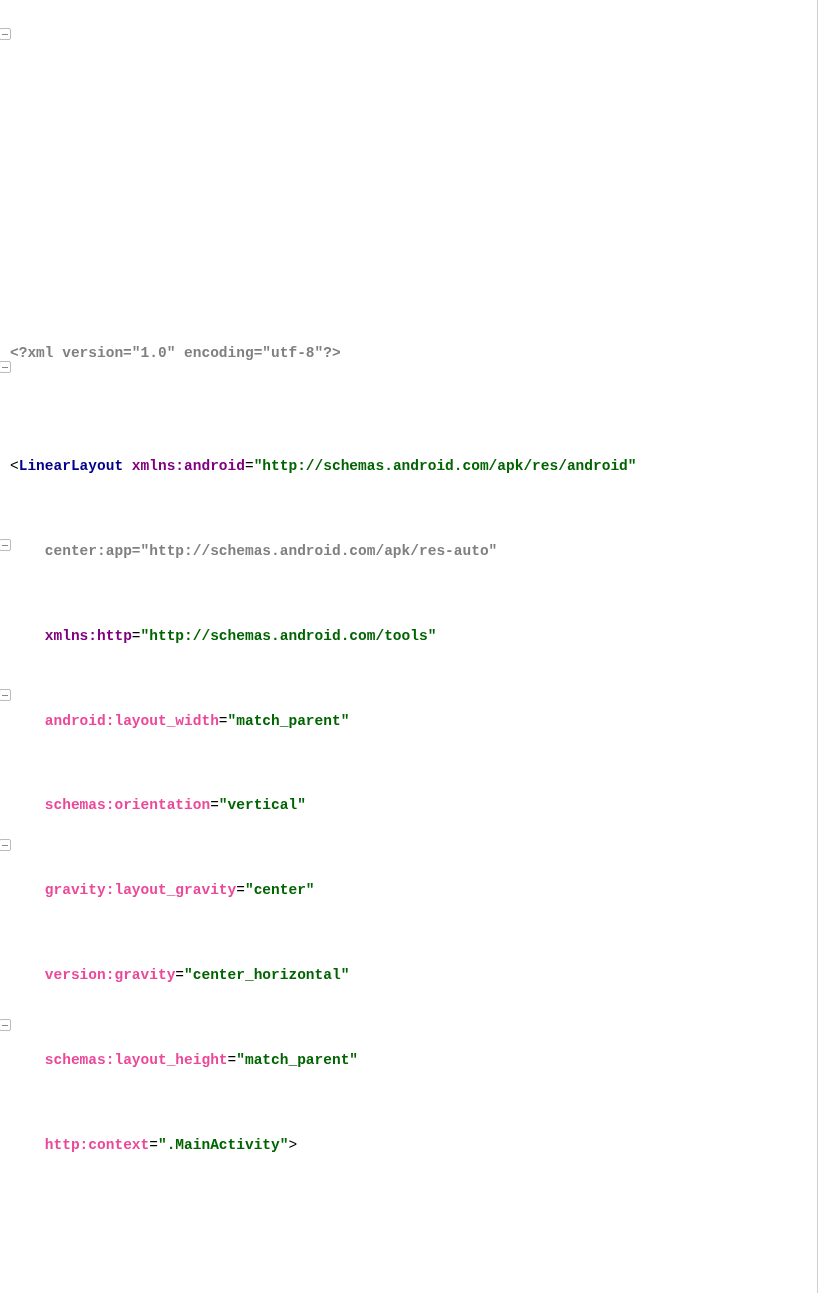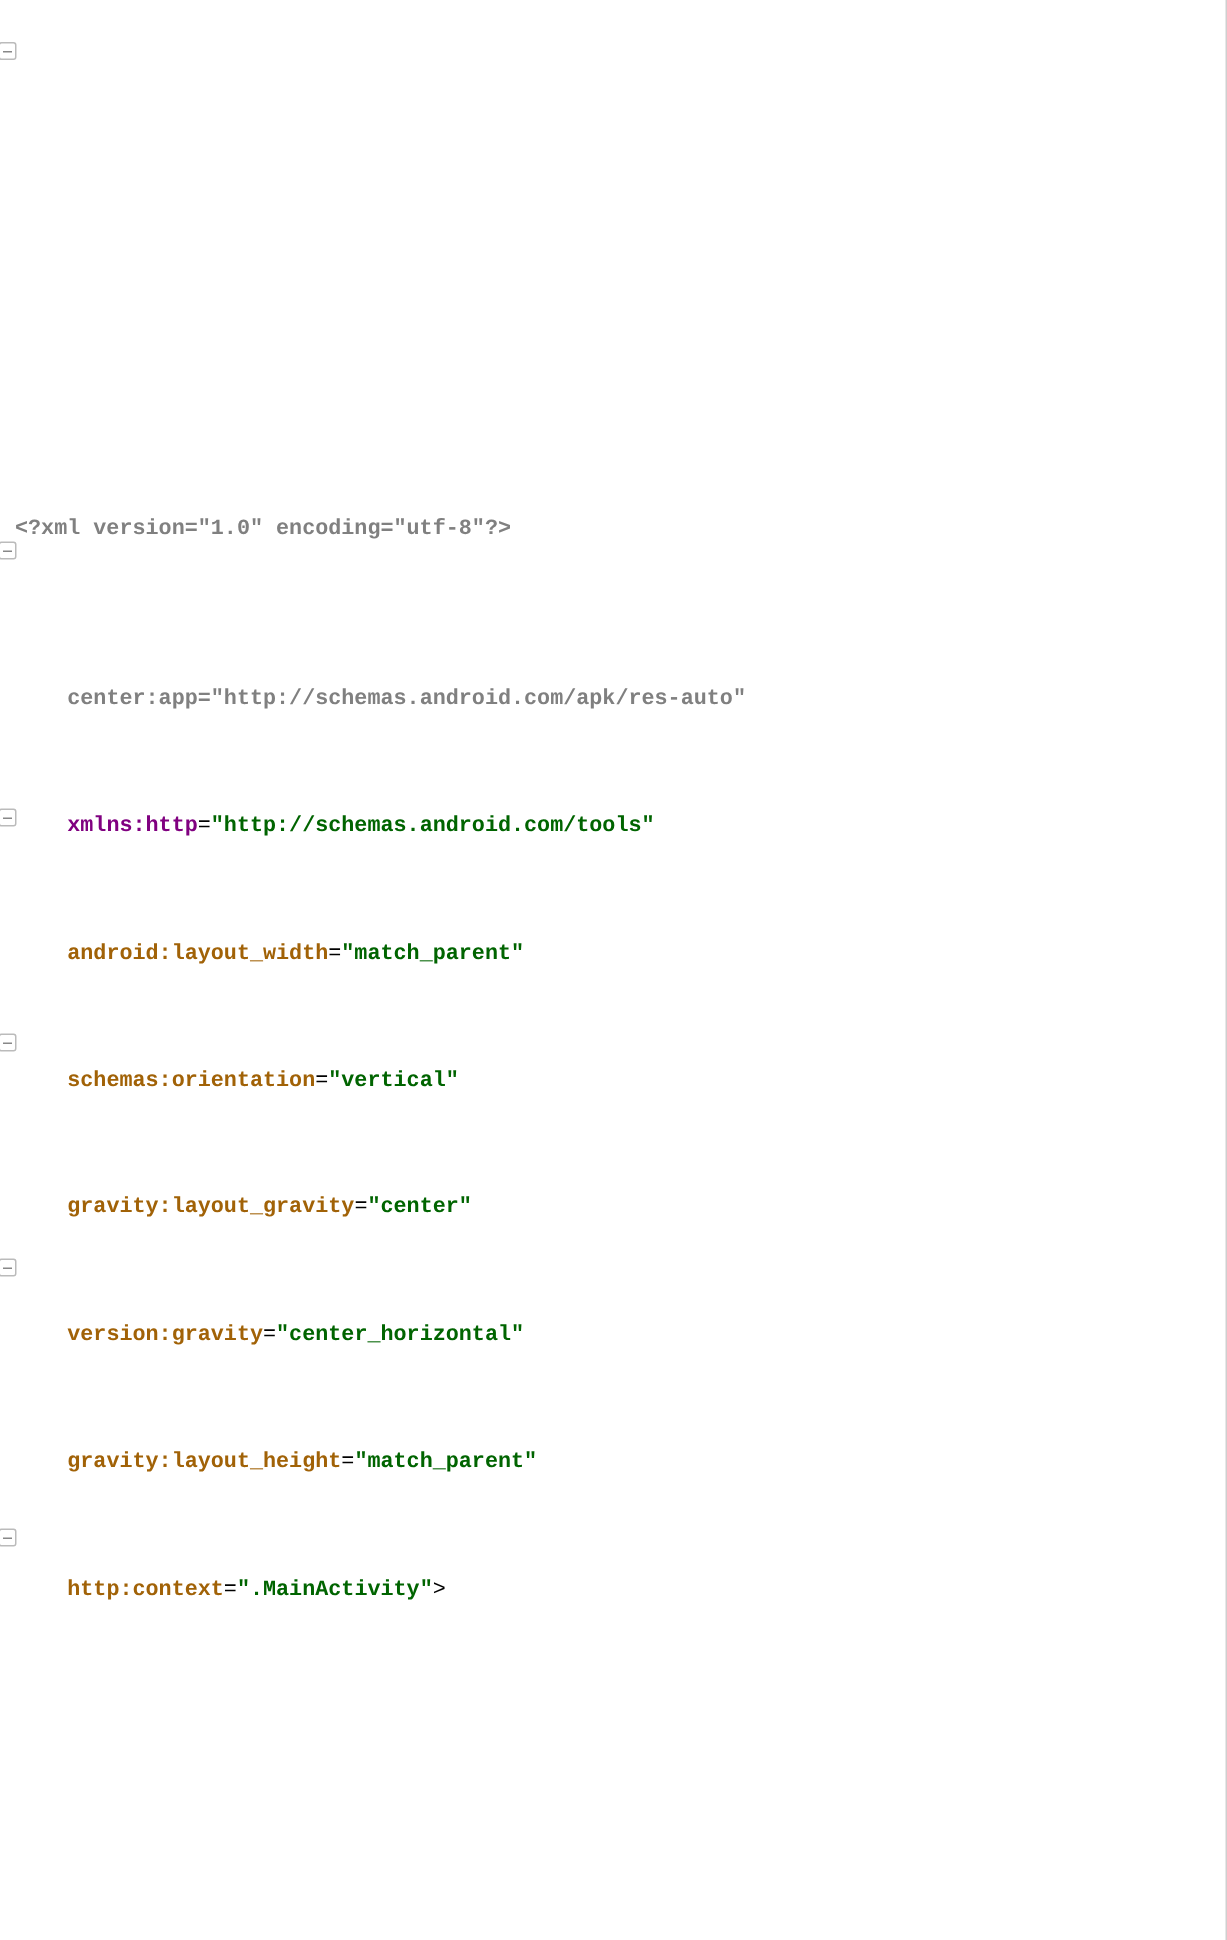--- a/index.html
+++ b/index.html
@@ -39,48 +39,49 @@
   }
   .fold::before {
     content: "";
     position: absolute;
     left: 2px; right: 2px; top: 50%;
     border-top: 1px solid #888;
   }
   .line { padding-left: 10px; min-height: 1.95em; }
   .lt, .gt, .slash, .eq { color: #000; }
   .tag   { color: #00008b; font-weight: bold; }
-  .attr  { color: #a16207; font-weight: bold; }
+  .attr  { color: #ec4899; font-weight: bold; }
   .ns    { color: #800080; font-weight: bold; }
   .val   { color: #006400; font-weight: bold; }
   .pi    { color: #808080; font-weight: bold; }
 </style>
 </head>
 <body>
 
 <div class="code-area">
   <div class="gutter"></div>
 
   
   <div class="fold" style="top:28px"></div>
   <div class="fold" style="top:361px"></div>
   <div class="fold" style="top:539px"></div>
   <div class="fold" style="top:689px"></div>
   <div class="fold" style="top:839px"></div>
   <div class="fold" style="top:1019px"></div>
 
   <div class="line"><span class="pi">&lt;?xml version="1.0" encoding="utf-8"?&gt;</span></div>
 
+  <div class="line"><span class="lt">&lt;</span><span class="tag">LinearLayout</span> <span class="ns">xmlns:android</span>=<span class="val">"http://schemas.android.com/apk/res/android"</span></div>
   <div class="line">    <span class="pi">center:app</span><span class="pi">=</span><span class="pi">"http://schemas.android.com/apk/res-auto"</span></div>
   <div class="line">    <span class="ns">xmlns:http</span>=<span class="val">"http://schemas.android.com/tools"</span></div>
   <div class="line">    <span class="attr">android:layout_width</span>=<span class="val">"match_parent"</span></div>
   <div class="line">    <span class="attr">schemas:orientation</span>=<span class="val">"vertical"</span></div>
   <div class="line">    <span class="attr">gravity:layout_gravity</span>=<span class="val">"center"</span></div>
   <div class="line">    <span class="attr">version:gravity</span>=<span class="val">"center_horizontal"</span></div>
-  <div class="line">    <span class="attr">gravity:layout_height</span>=<span class="val">"match_parent"</span></div>
+  <div class="line">    <span class="attr">schemas:layout_height</span>=<span class="val">"match_parent"</span></div>
   <div class="line">    <span class="attr">http:context</span>=<span class="val">".MainActivity"</span><span class="lt">&gt;</span></div>
 
   <div class="line"></div>
   
 
   
   
   
   
   

